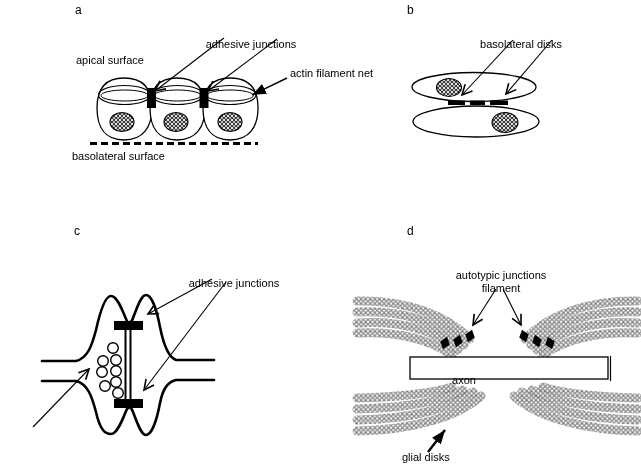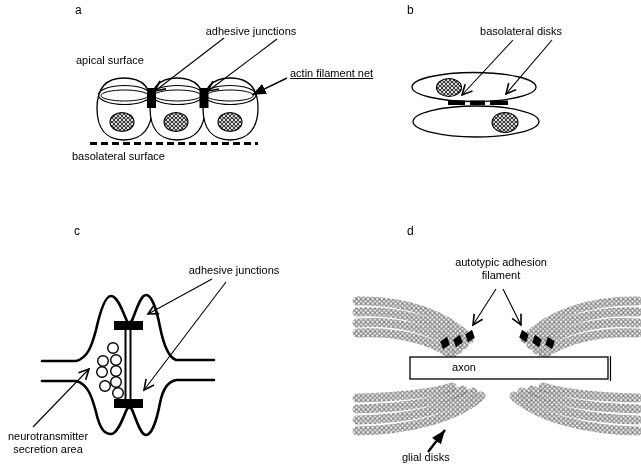--- a/index.html
+++ b/index.html
@@ -7,25 +7,25 @@
     position:relative; width:641px; height:475px; background:#ffffff;
     font-family:"Liberation Sans", sans-serif; color:#000;
     overflow:hidden;
   }
   .canvas svg { position:absolute; left:0; top:0; }
   .lbl {
     position:absolute; font-size:11px; line-height:13px;
     white-space:nowrap; color:#000;
   }
   .letter { font-size:12px; }
-  .center { transform:translateX(-50%); text-align:center; }
+  .center { transform:translateX(-50%); text-align:center;margin-top:13px; }
   .lbl-a-letter { left:75px; top:4px; }
   .lbl-adh-a    { left:251px; top:25px; }
   .lbl-apical   { left:76px;  top:54px;text-align:center; }
-  .lbl-actin    { left:290px; top:67px;text-decoration:underline; }
+  .lbl-actin    { left:290px; top:67px; }
   .lbl-baso     { left:54px;  top:150px;padding-left:18px; }
   .lbl-b-letter { left:407px; top:4px; }
   .lbl-disks    { left:521px; top:25px; }
   .lbl-c-letter { left:74px;  top:225px; }
   .lbl-adh-c    { left:234px; top:264px; }
   .lbl-neuro    { left:48px;  top:430px; }
   .lbl-d-letter { left:407px; top:225px; }
   .lbl-auto     { left:501px; top:256px; }
   .lbl-axon     { left:464px; top:361px; }
   .lbl-glial    { left:402px; top:451px; }
@@ -160,26 +160,22 @@
   <div class="lbl center lbl-adh-a">adhesive junctions</div>
   <div class="lbl lbl-apical">apical surface</div>
   <div class="lbl lbl-actin">actin filament net</div>
   <div class="lbl lbl-baso">basolateral surface</div>
 
   <div class="lbl letter lbl-b-letter">b</div>
   <div class="lbl center lbl-disks">basolateral disks</div>
 
   <div class="lbl letter lbl-c-letter">c</div>
   <div class="lbl center lbl-adh-c">adhesive junctions</div>
-  <div class="lbl center lbl-neuro">
-    <div>neurotransmitter</div>
-    <div>secretion area</div>
-  </div>
 
   <div class="lbl letter lbl-d-letter">d</div>
   <div class="lbl center lbl-auto">
-    <div>autotypic adhesion</div>
+    <div>autotypic junctions</div>
     <div>filament</div>
   </div>
   <div class="lbl center lbl-axon">axon</div>
   <div class="lbl lbl-glial">glial disks</div>
 
 </div>
 
 </body></html>

